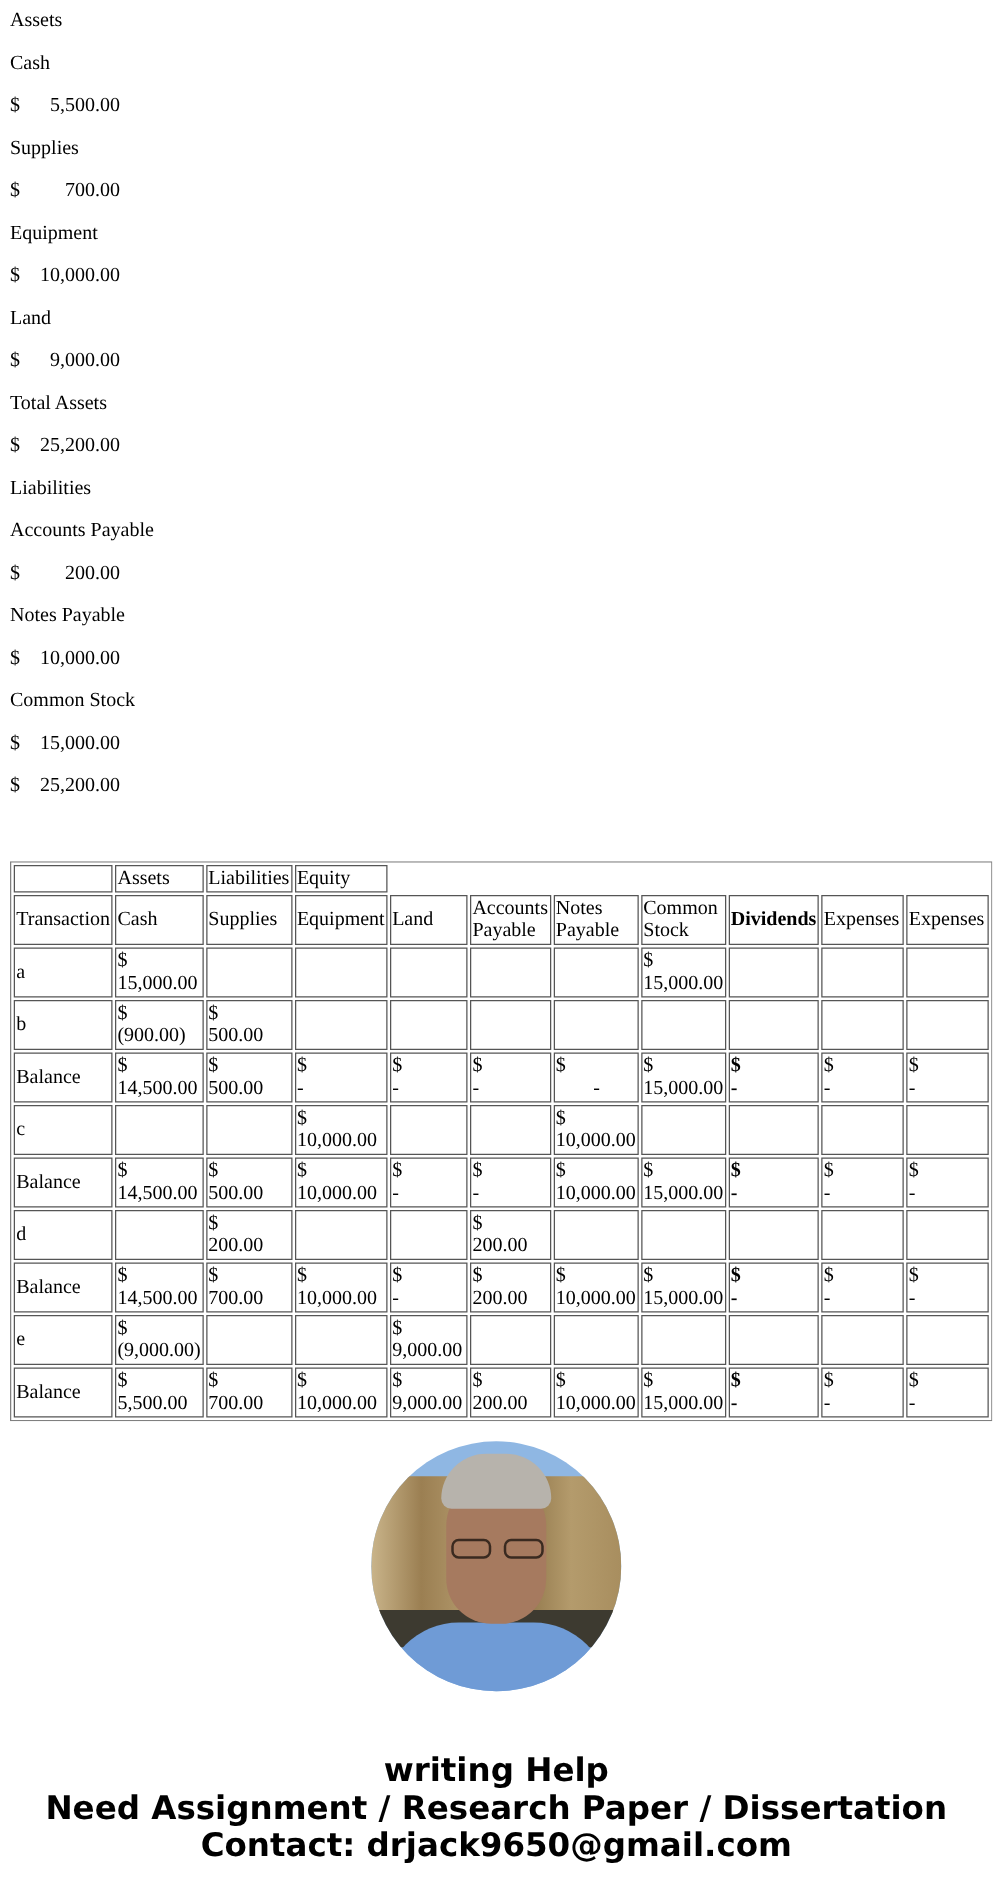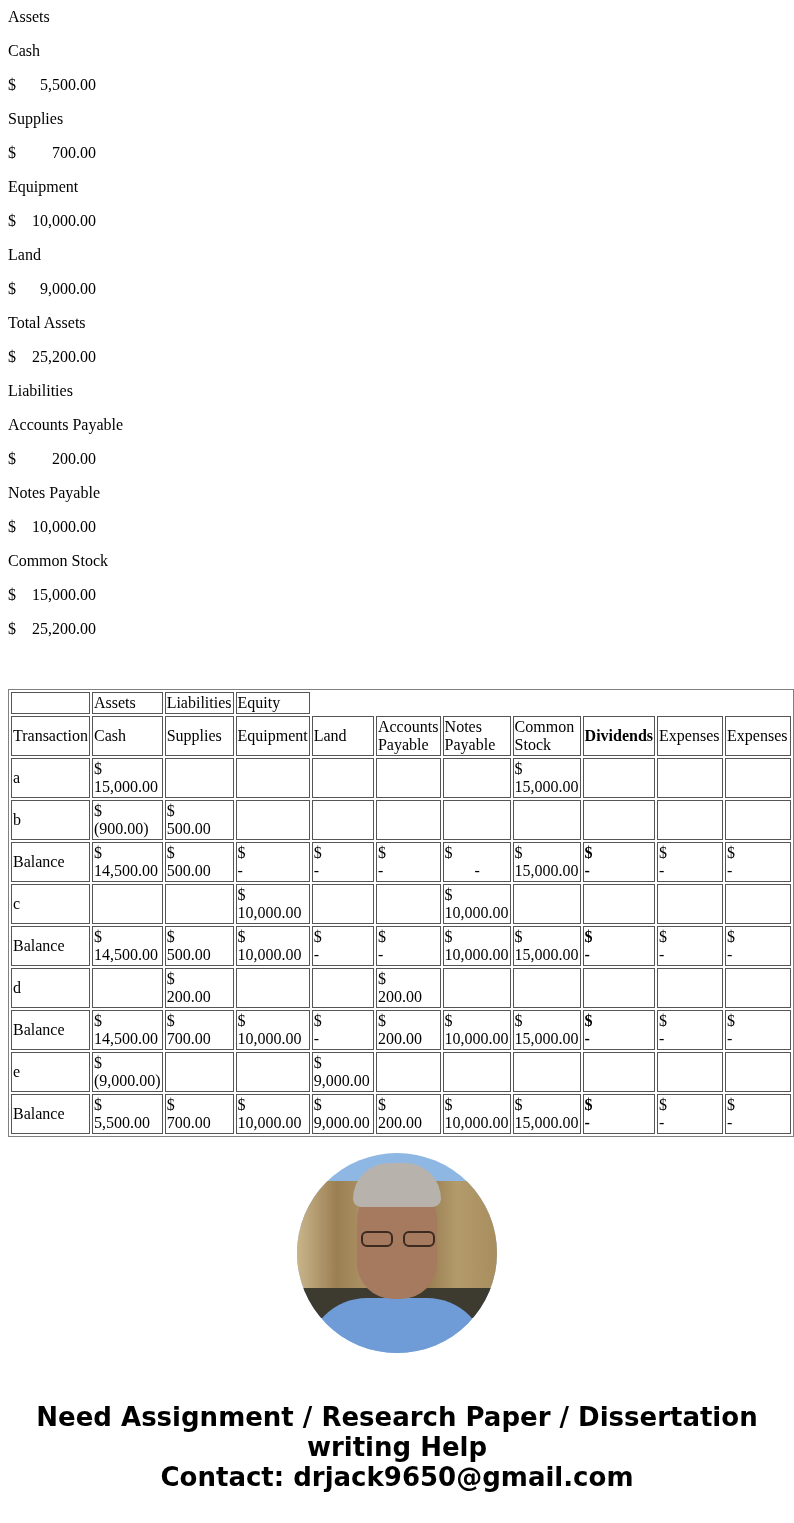--- a/index.html
+++ b/index.html
@@ -464,16 +464,16 @@
   <div class="shirt"></div>
   <div class="face"></div>
   <div class="hair"></div>
   <div class="glasses">
       <span class="l"></span>
       <span class="r"></span>
     </div>
 </div>
 
 <div class="promo">
+  <div>writing Help</div>
   <div>Need Assignment / Research Paper / Dissertation</div>
-  <div>writing Help</div>
   <div>Contact: drjack9650@gmail.com</div>
 </div>
 
 </body></html>

